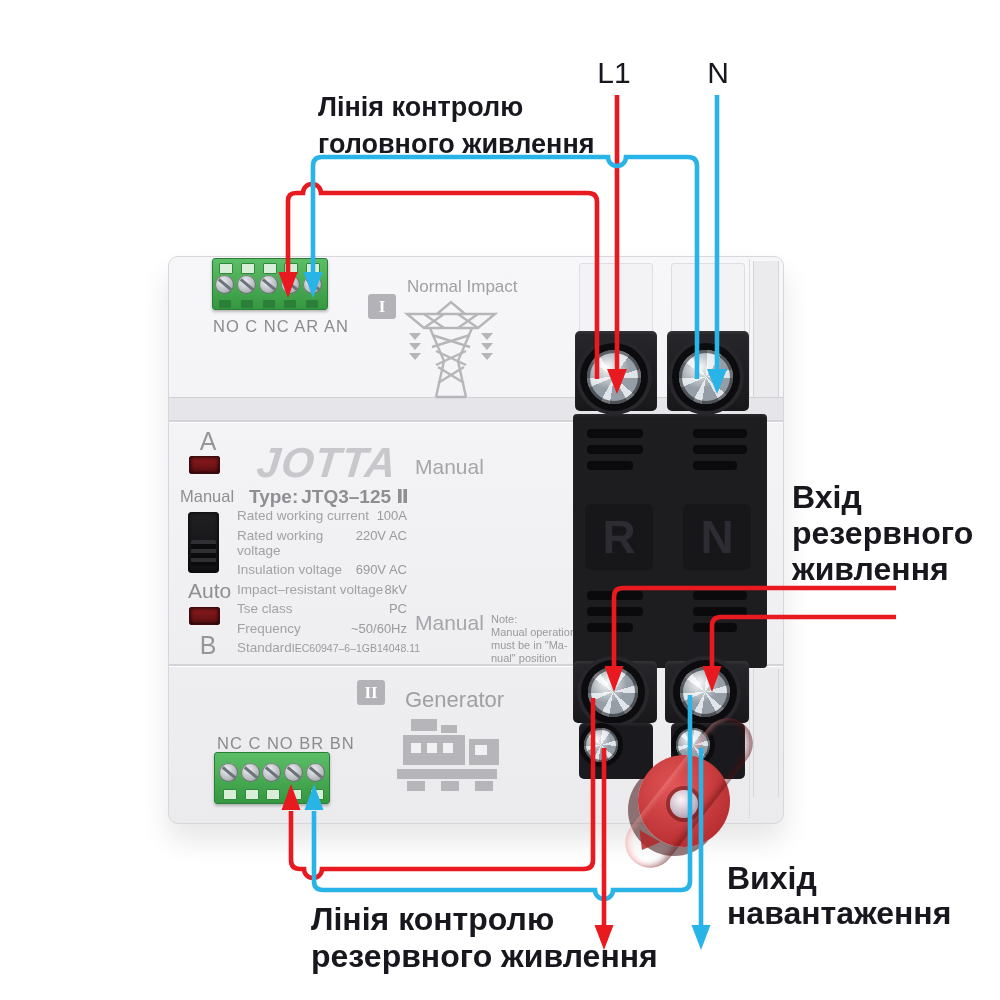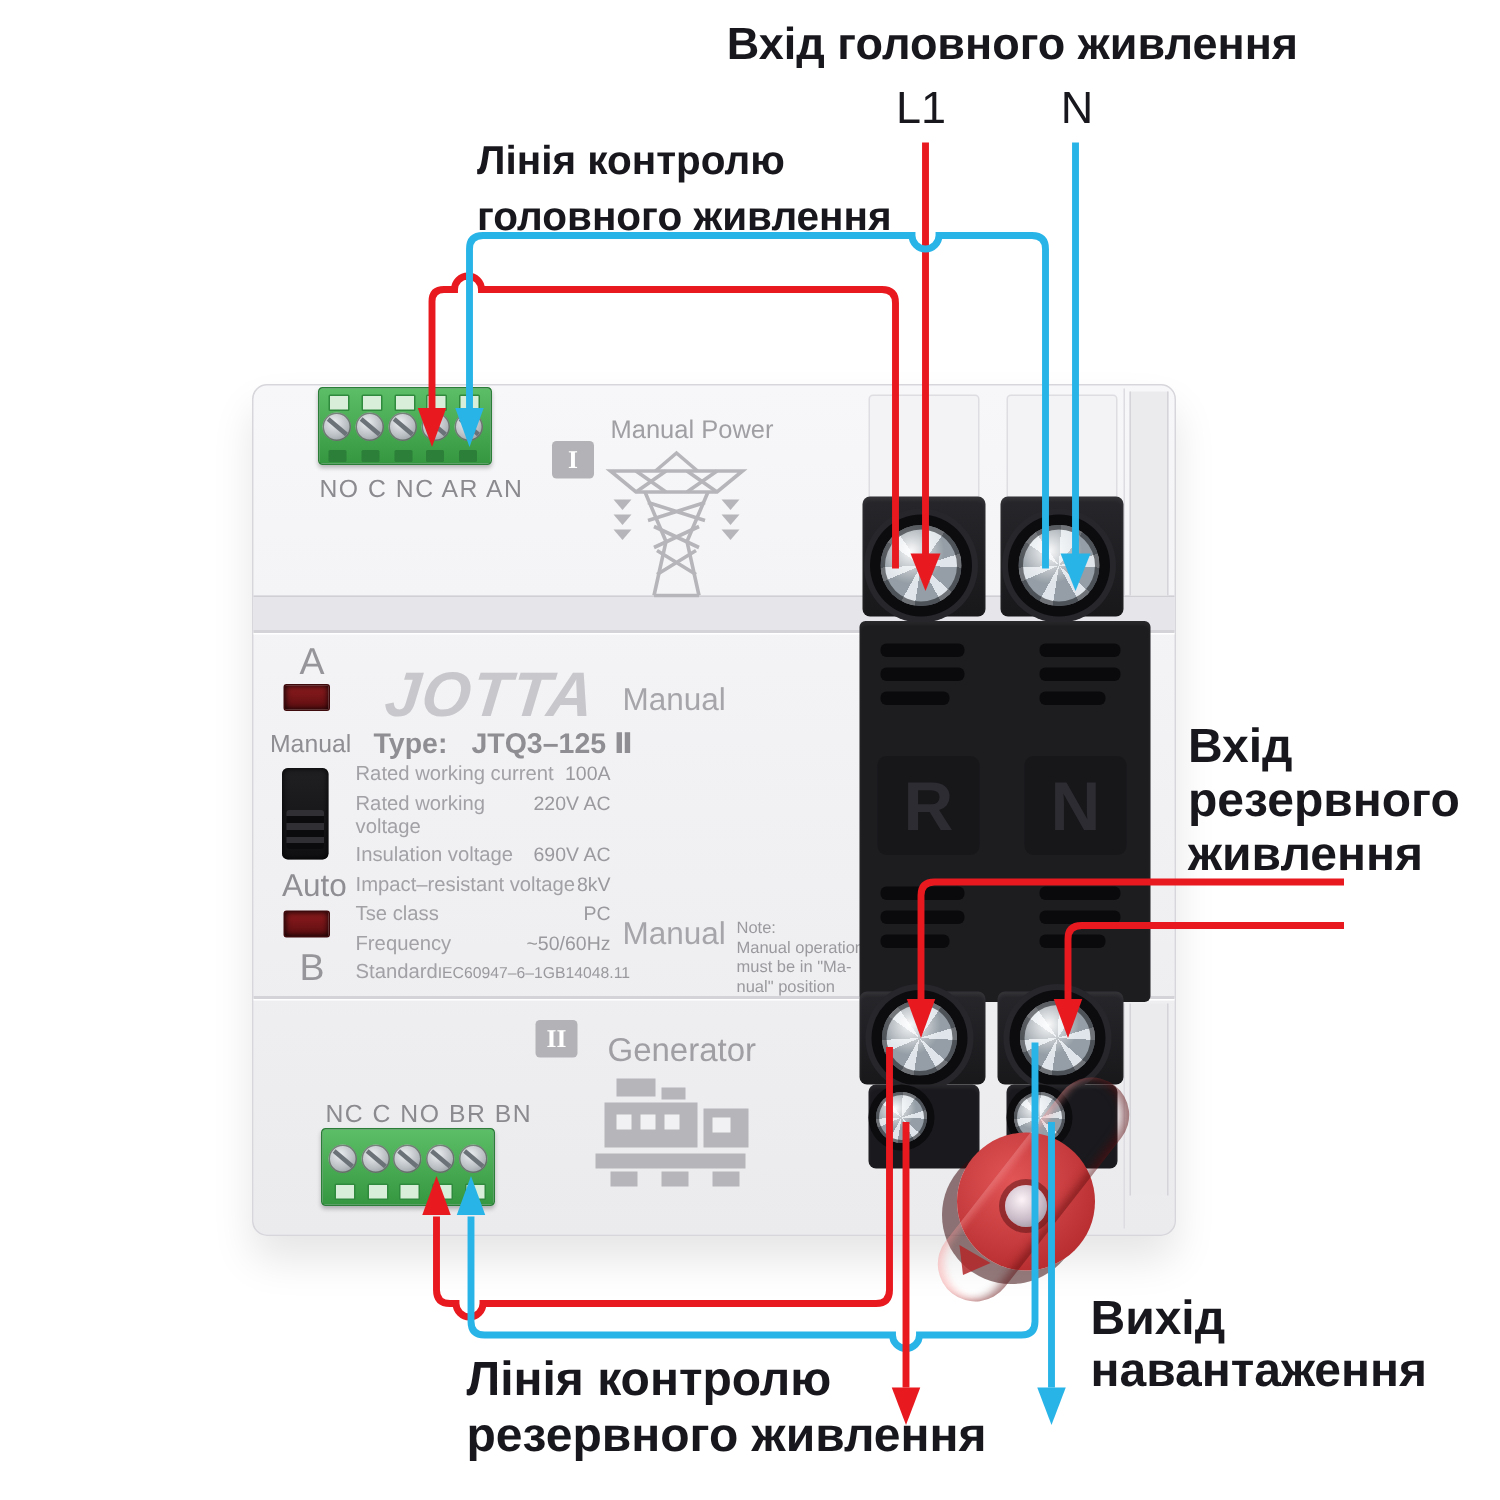--- a/index.html
+++ b/index.html
@@ -48,21 +48,21 @@
   .led{position:absolute;width:29px;height:16px;border-radius:2px;border:1px solid #3f0a0c;
        background:linear-gradient(180deg,#8e1b1e,var(--led-red,#5c0e11));box-shadow:inset 0 0 4px #000}
   .toggle{position:absolute;width:31px;height:61px;background:linear-gradient(180deg,#202023,#101013);border-radius:4px;box-shadow:inset 0 0 4px #000}
   .toggle::after{content:"";position:absolute;left:3px;right:3px;top:46%;height:42%;
        background:repeating-linear-gradient(180deg,#303034 0 4px,#0b0b0d 4px 9px);border-radius:2px}
   .badge{position:absolute;width:28px;height:25px;background:#b3b3b7;border-radius:3px;color:#fff;
          font-family:"Liberation Serif","DejaVu Serif",serif;font-weight:bold;font-size:17px;
          display:flex;align-items:center;justify-content:center}
   .brand{position:absolute;font-size:42px;font-weight:800;font-style:italic;color:#c8c8cc;letter-spacing:1px;transform:skewX(-6deg)}
   .typerow{position:absolute;font-size:19px;font-weight:bold;color:#8f8f93}
-  .typerow .tv{margin-left:16px}
+  .typerow .tv{margin-left:3px}
   .specs{position:absolute;left:68px;top:251px;width:170px;display:flex;flex-direction:column;gap:4.5px}
   .srow{display:flex;justify-content:space-between;align-items:baseline}
   .slab{font-size:13.5px;color:#a2a2a6}
   .sval{font-size:13px;color:#9a9a9e;white-space:nowrap}
   .sval.sm{font-size:10.5px}
   .note{position:absolute;font-size:11px;line-height:13px;color:#9a9a9e;white-space:pre-line}
   
   .hbase{position:absolute;left:469px;top:498px;width:92px;height:92px;border-radius:50%;
          background:radial-gradient(circle at 40% 35%,#e25557,#b92f31 75%);
          box-shadow:-10px 9px 0 rgba(60,12,14,.55)}
@@ -111,21 +111,21 @@
       <span class="gscrew" style="left:90px;top:16px"></span>
       <span class="gfoot" style="left:6px;top:41px"></span>
       <span class="gfoot" style="left:28px;top:41px"></span>
       <span class="gfoot" style="left:50px;top:41px"></span>
       <span class="gfoot" style="left:71px;top:41px"></span>
       <span class="gfoot" style="left:93px;top:41px"></span>
     </div>
     <div class="devtxt" style="left:44px;top:60px;font-size:16.5px;letter-spacing:1px;color:#8b8b8f">NO C NC AR AN</div>
 
     <div class="badge" style="left:199px;top:37px">I</div>
-    <div class="devtxt" style="left:238px;top:20px;font-size:17px">Manual Power</div>
+    <div class="devtxt" style="left:238px;top:20px;font-size:17px">Normal Impact</div>
 
     <svg class="abs" style="left:230px;top:40px" width="104" height="104" viewBox="0 0 104 104">
       <path class="gfx" d="M38 17 L52 5 L66 17"></path>
       <path class="gfx" d="M8 17 H96 L79 31 H25 Z"></path>
       <path class="gfx" d="M25 17 L45 31 M45 17 L25 31 M59 17 L79 31 M79 17 L59 31"></path>
       <path class="gfx" d="M31 31 L45 64 L37 100 M73 31 L59 64 L67 100"></path>
       <path class="gfx" d="M33 38 L71 50 M71 38 L33 50 M37 54 L67 68 M67 54 L37 68 M39 70 L65 86 M65 70 L39 86 M37 100 H67"></path>
       <polygon class="gfill" points="10,36 22,36 16,43"></polygon>
       <polygon class="gfill" points="10,46 22,46 16,53"></polygon>
       <polygon class="gfill" points="10,56 22,56 16,63"></polygon>
@@ -279,21 +279,20 @@
     <polygon class="ar" points="291,784 281.5,810 300.5,810"></polygon>
     <path class="wb" d="M690 695 V881 Q690 890 681 890 H613 A9 9 0 0 1 595 890 H323 Q314 890 314 881 V811"></path>
     <polygon class="ab" points="314,784 304.5,810 323.5,810"></polygon>
 
     <path class="wr" d="M604 748 V925"></path>
     <polygon class="ar" points="604,950 594.5,925 613.5,925"></polygon>
     <path class="wb" d="M701 748 V925"></path>
     <polygon class="ab" points="701,950 691.5,925 710.5,925"></polygon>
   </svg>
 
-  <div class="ann t30" style="left:473px;top:12px;width:404px;text-align:center">Вхід головного живлення</div>
   <div class="pin" style="left:588px;top:56px;width:52px">L1</div>
   <div class="pin" style="left:700px;top:56px;width:36px">N</div>
   <div class="ann t27" style="left:318px;top:89px">Лінія контролю
 головного живлення</div>
   <div class="ann t28" style="left:792px;top:479px">Вхід
 резервного
 живлення</div>
   <div class="ann t28" style="left:727px;top:861px;line-height:35px">Вихід
 навантаження</div>
   <div class="ann t28" style="left:311px;top:901px;line-height:37px">Лінія контролю

